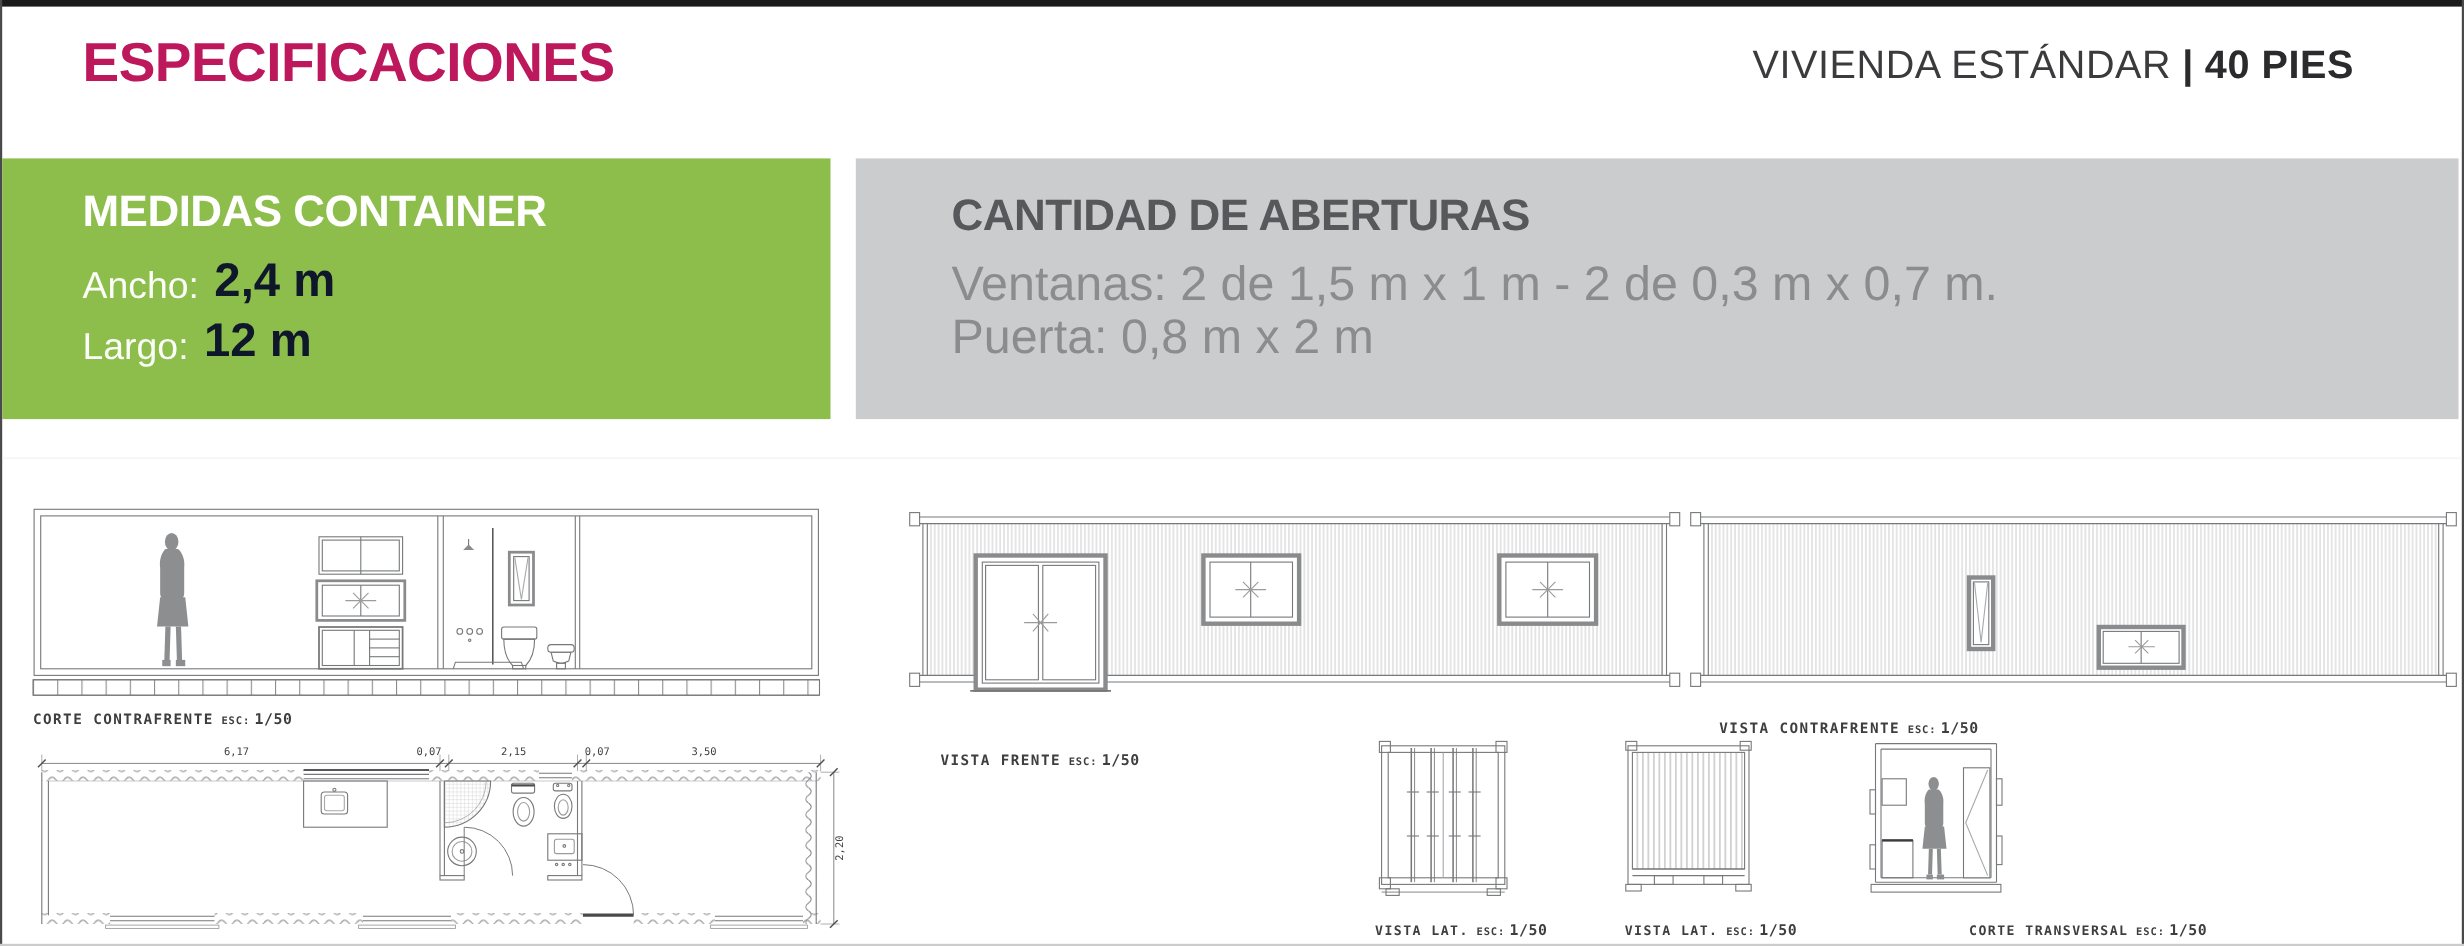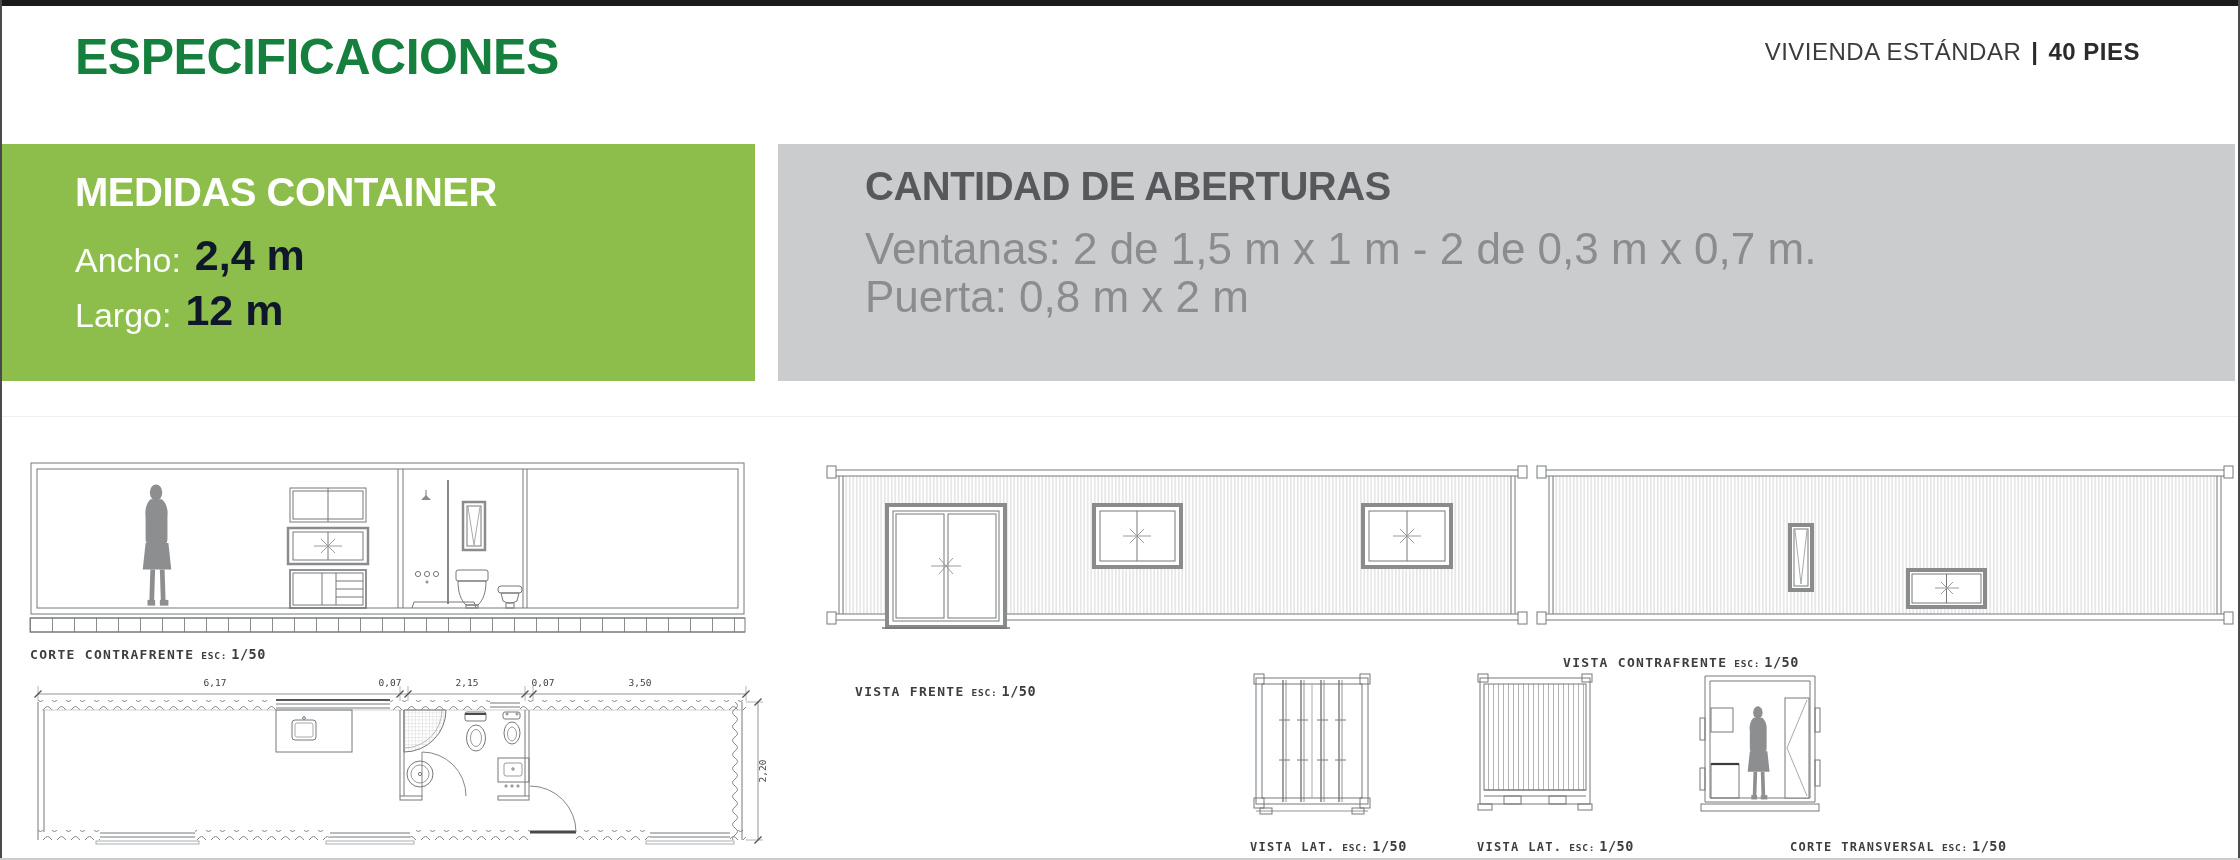--- a/index.html
+++ b/index.html
@@ -5,30 +5,30 @@
   html,body{margin:0;padding:0;background:#ffffff;}
   .page{position:relative;width:2240px;height:860px;background:#ffffff;overflow:hidden;
         font-family:"Liberation Sans",sans-serif;}
   .border-top{position:absolute;left:0;top:0;width:2240px;height:6px;background:#1b1b1b;}
   .border-left{position:absolute;left:0;top:0;width:2px;height:860px;background:#4a4a4c;}
   .border-right{position:absolute;right:0;top:0;width:2px;height:860px;background:#4a4a4c;}
   .border-bottom{position:absolute;left:0;bottom:0;width:2240px;height:2px;background:#cccccc;}
   .hairline{position:absolute;left:2px;top:416px;width:2236px;height:1px;background:#f0f0f0;}
 
   .main-title{position:absolute;left:75px;top:28px;font-size:50px;font-weight:800;
-              color:#15803d;letter-spacing:-0.5px;}
-  .subtitle{position:absolute;right:100px;top:38px;font-size:24px;color:#3b3b3d;
+              color:#be185d;letter-spacing:-0.5px;}
+  .subtitle{position:absolute;right:100px;top:38px;font-size:36px;color:#3b3b3d;
             letter-spacing:0.5px;white-space:nowrap;}
   .subtitle .divider{font-weight:800;color:#2b2b2d;padding:0 10px;}
   .subtitle .strong{font-weight:800;color:#2b2b2d;}
 
   .panel-green{position:absolute;left:2px;top:144px;width:753px;height:237px;
                background:#8DBE4B;box-sizing:border-box;padding:26px 0 0 73px;color:#ffffff;}
   .panel-gray{position:absolute;left:778px;top:144px;width:1457px;height:237px;
-              background:#CBCCCD;box-sizing:border-box;padding:20px 0 0 87px;}
+              background:#CBCCCD;box-sizing:border-box;padding:30px 0 0 87px;}
   .panel-title{font-size:40px;font-weight:800;letter-spacing:-0.5px;margin:0 0 16px 0;}
   .panel-gray .panel-title{color:#57585B;}
   .m-row{display:flex;align-items:flex-end;gap:14px;margin-bottom:6px;}
   .m-label{font-size:34px;font-weight:400;color:rgba(255,255,255,0.97);}
   .m-value{font-size:43px;font-weight:800;color:#0f172a;}
   .g-line{font-size:44px;font-weight:400;color:#8B8C8F;line-height:48px;}
 
   svg{position:absolute;overflow:visible;}
   .cad-label{position:absolute;font-family:"DejaVu Sans Mono",monospace;font-weight:700;
              color:#3e3e40;font-size:13px;letter-spacing:1.3px;white-space:nowrap;}

